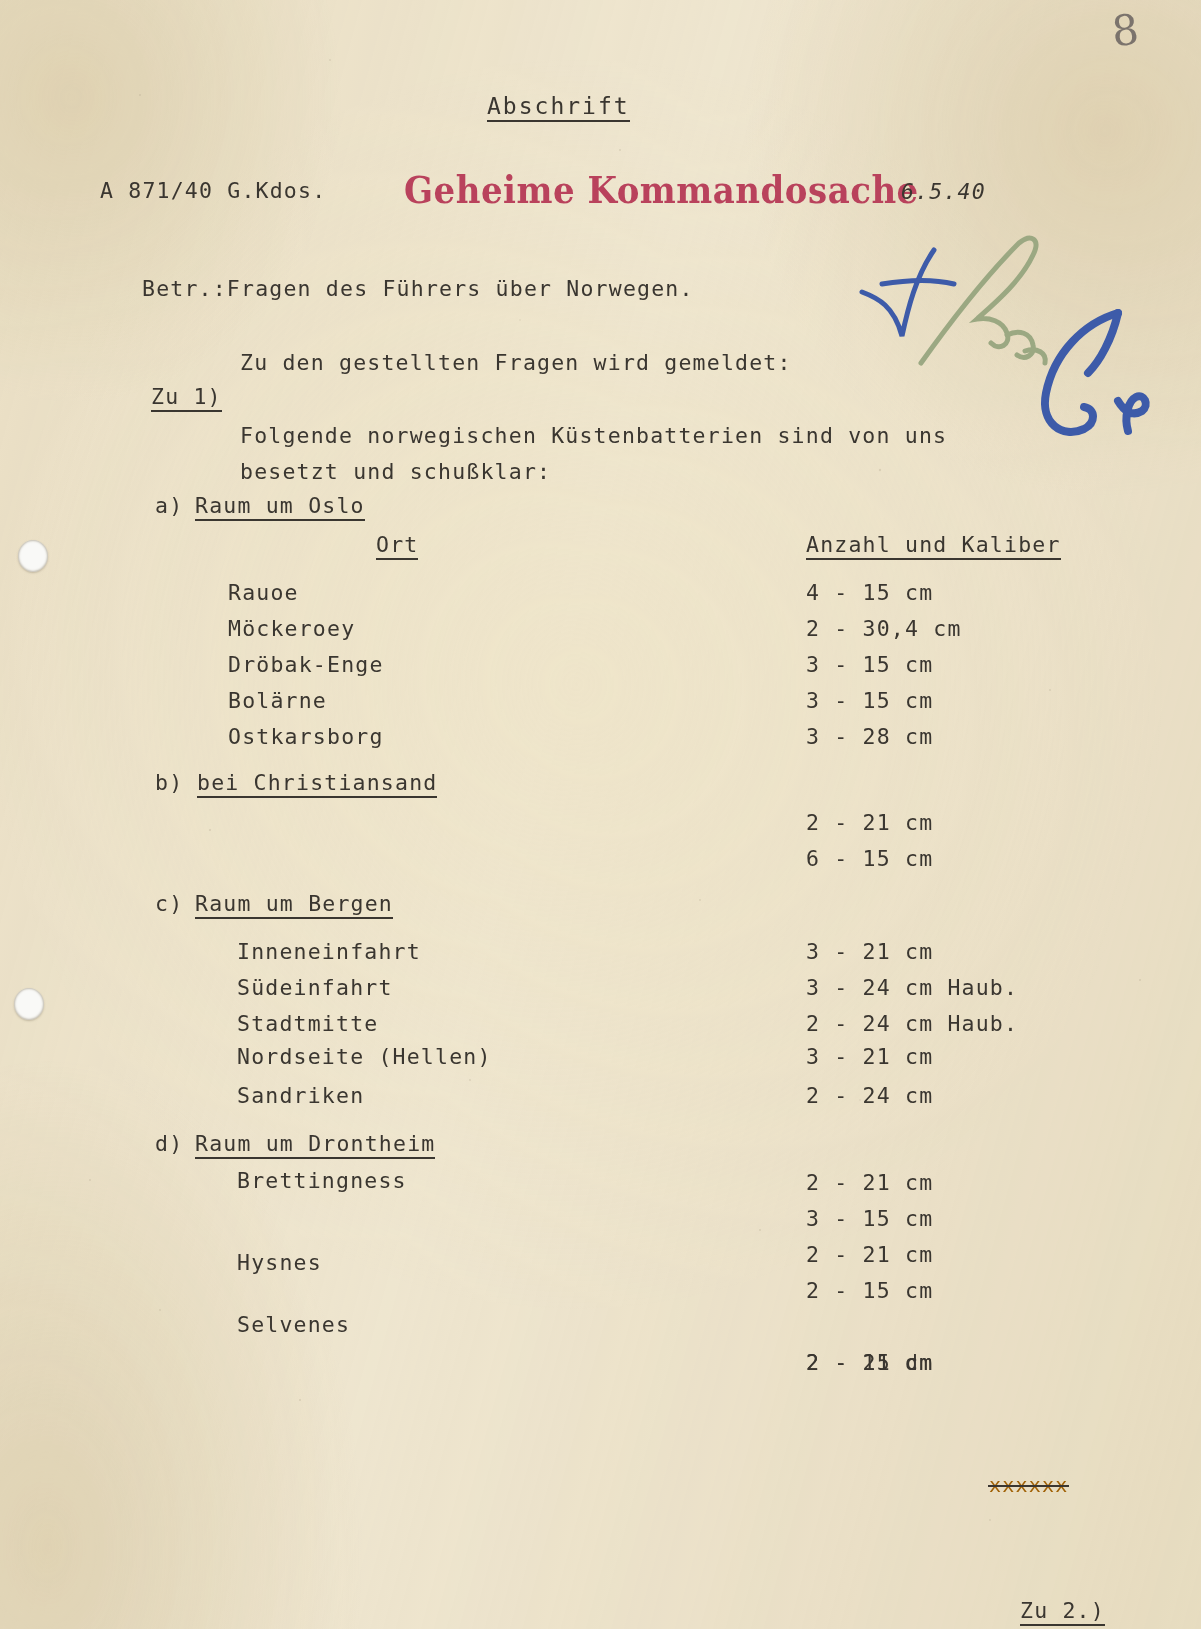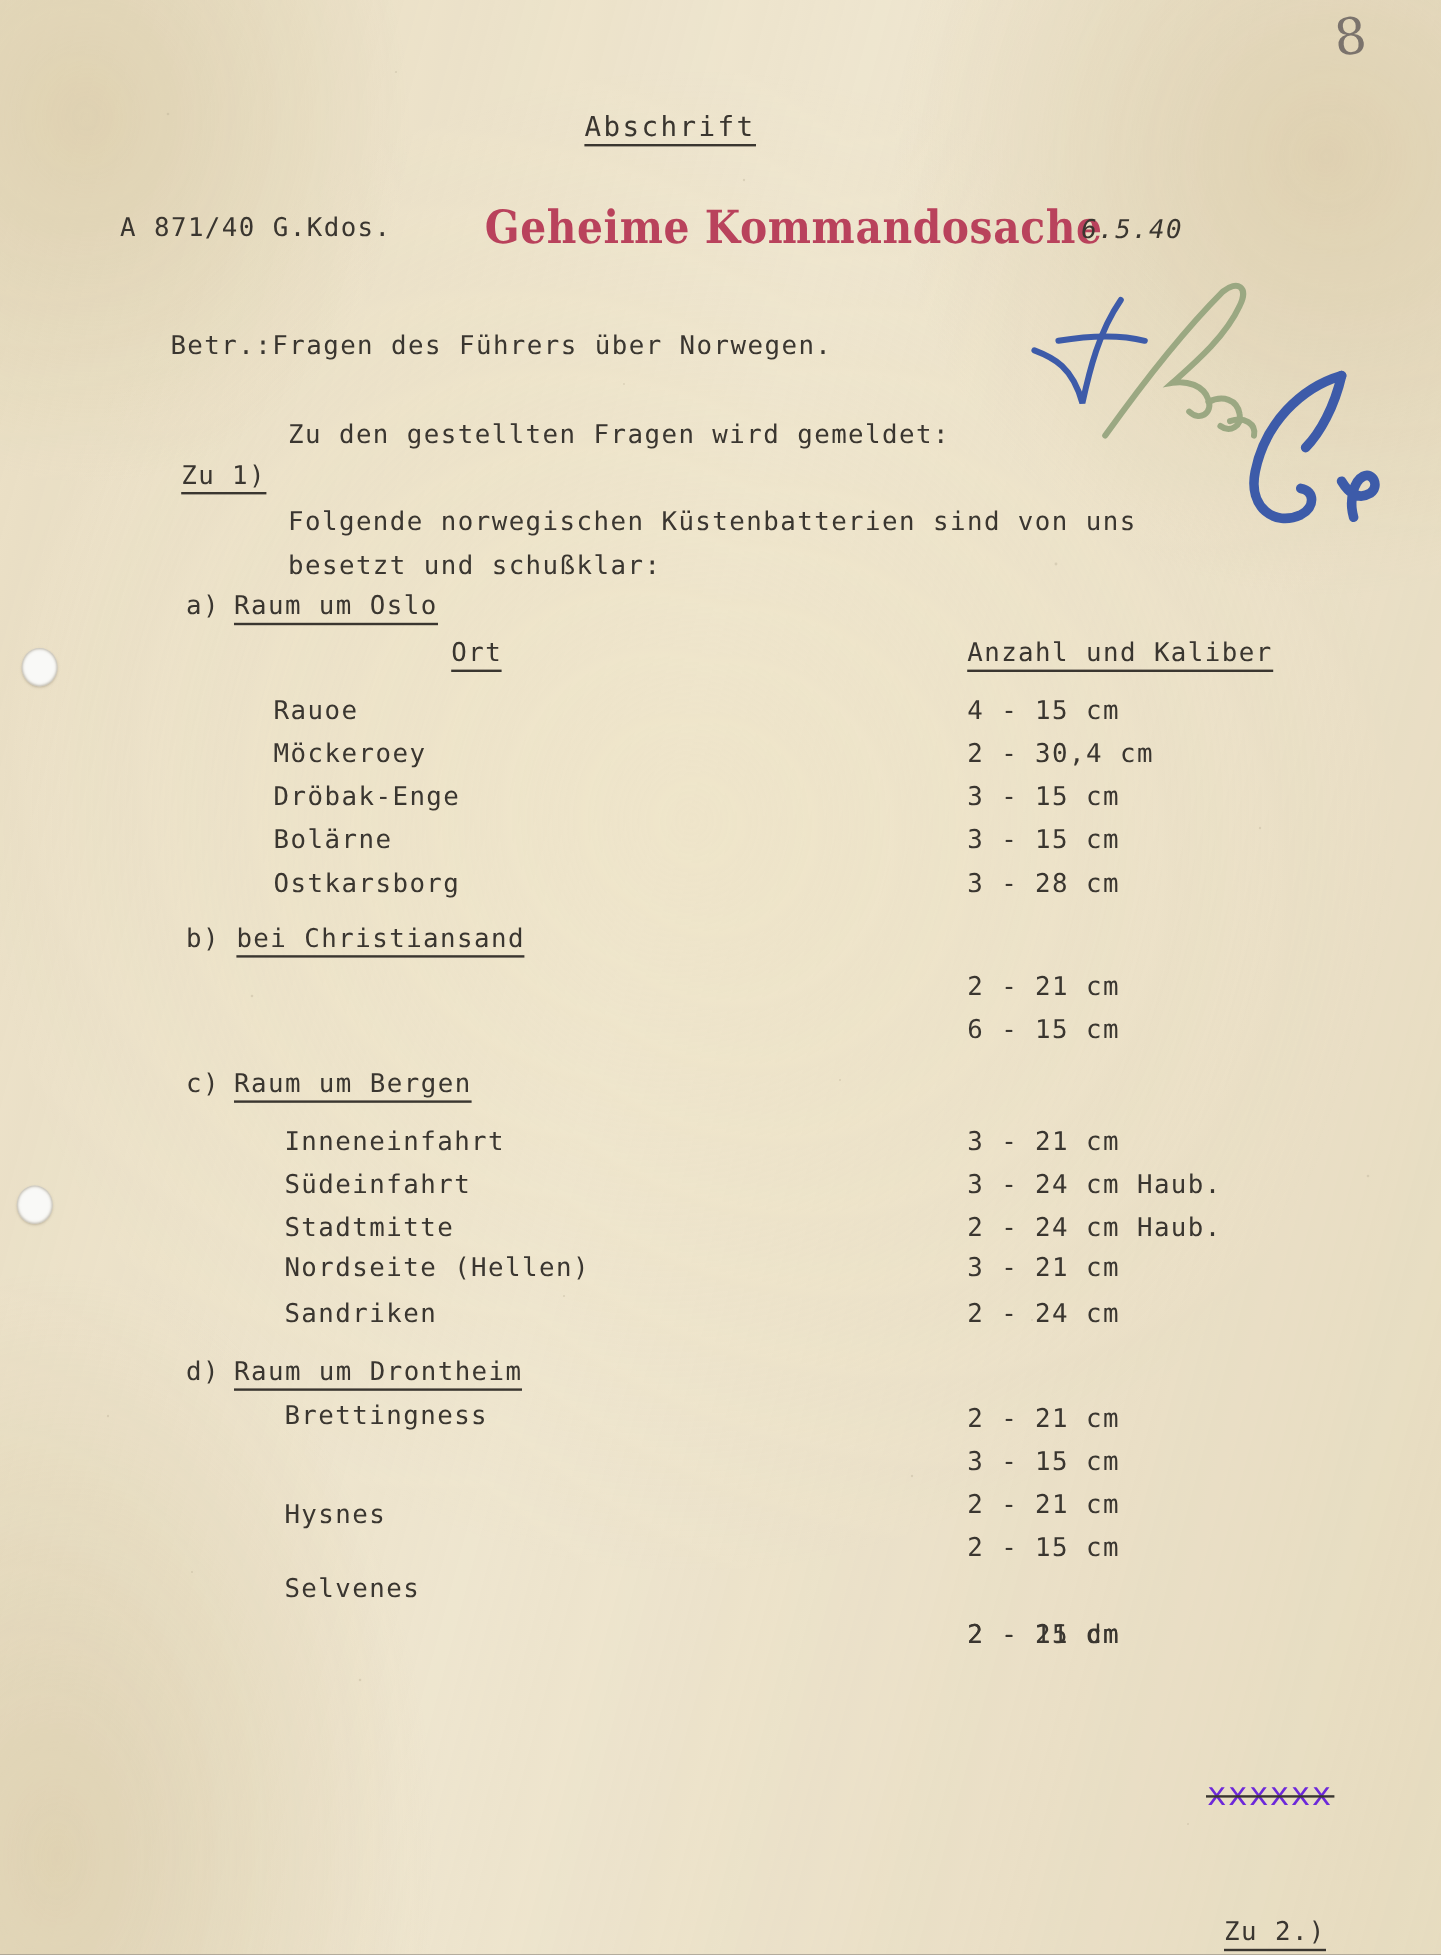--- a/index.html
+++ b/index.html
@@ -73,23 +73,23 @@
     transform: scaleY(1.12);
     transform-origin: left center;
   }
   .ann {
     position: absolute;
     pointer-events: none;
   }
   .strike {
     position: absolute;
     font-family: "DejaVu Sans Mono", "Liberation Mono", monospace;
-    font-size: 27px;
+    font-size: 20px;
     letter-spacing: 1.2px;
-    color: #6d28d9;
+    color: #a16207;
     white-space: pre;
   }
   .strike .over {
     position: relative;
   }
   .strike .over::after {
     content: "";
     position: absolute;
     left: -1px; right: -1px; top: 50%;
     border-top: 2px solid #3a3630;

